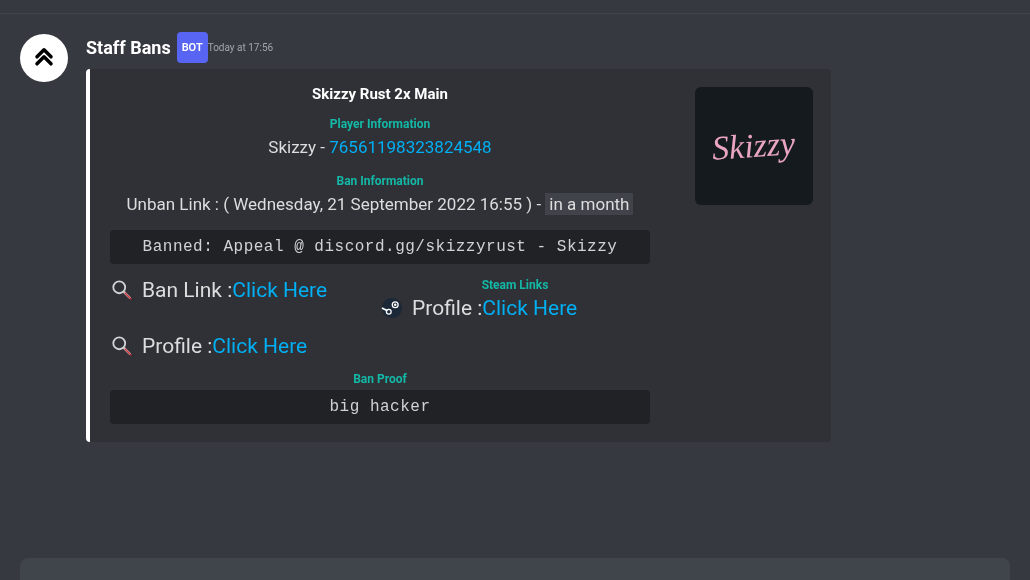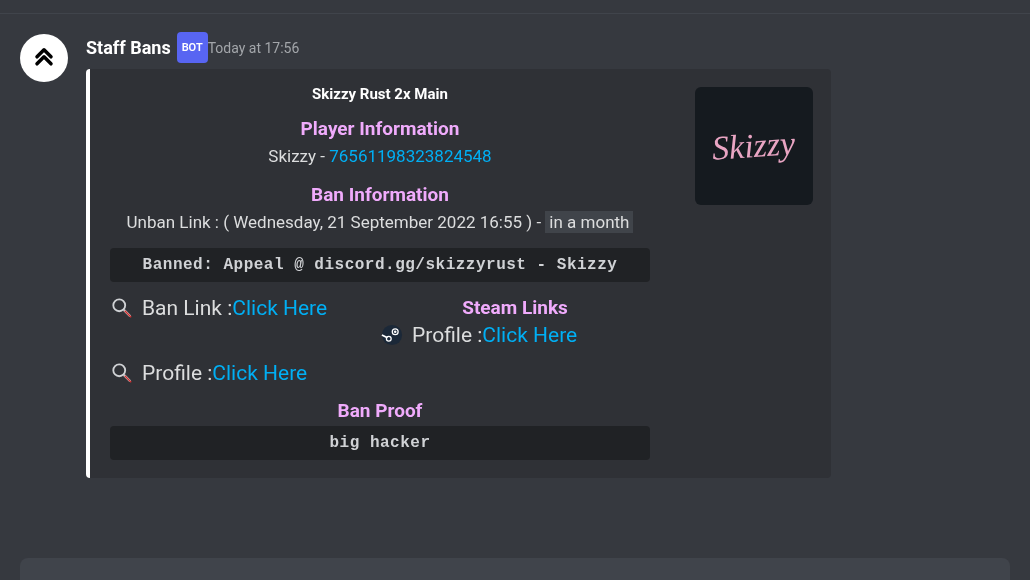--- a/index.html
+++ b/index.html
@@ -47,43 +47,43 @@
     .bot-badge {
       background: #5865f2;
       color: #fff;
       font-size: 11px;
       font-weight: 600;
       padding: 9px 5px;
       border-radius: 4px;
     }
     .timestamp {
       color: #a3a6aa;
-      font-size: 14px;
+      font-size: 10px;
     }
     .embed {
       background: #2f3136;
       border-left: 4px solid #fff;
       border-radius: 4px;
       padding: 16px 18px 18px 20px;
       width: 745px;
       position: relative;
     }
     .embed-body {
       width: 540px;
     }
     .embed-title {
       color: #fff;
       font-weight: 700;
       font-size: 15px;
       margin-bottom: 14px;
     }
     .field-title {
-      color: #f0abfc;
+      color: #14b8a6;
       font-weight: 700;
-      font-size: 19px;
+      font-size: 12px;
       margin-bottom: 4px;
     }
     .field-text {
       color: #dcddde;
       font-size: 17px;
       line-height: 1.45;
       margin-bottom: 14px;
     }
     .link {
       color: #00aff4;
@@ -98,21 +98,20 @@
     .code-block {
       background: #202225;
       color: #d0d2d5;
       font-family: "Courier New", Consolas, monospace;
       font-size: 16px;
       padding: 8px 10px;
       border-radius: 4px;
       margin-bottom: 14px;
       letter-spacing: 0.5px;
       white-space: pre;
-      font-weight: bold;
     }
     .inline-row {
       display: flex;
     }
     .inline-col {
       flex: 1;
     }
     .link-line {
       display: flex;
       align-items: center;

